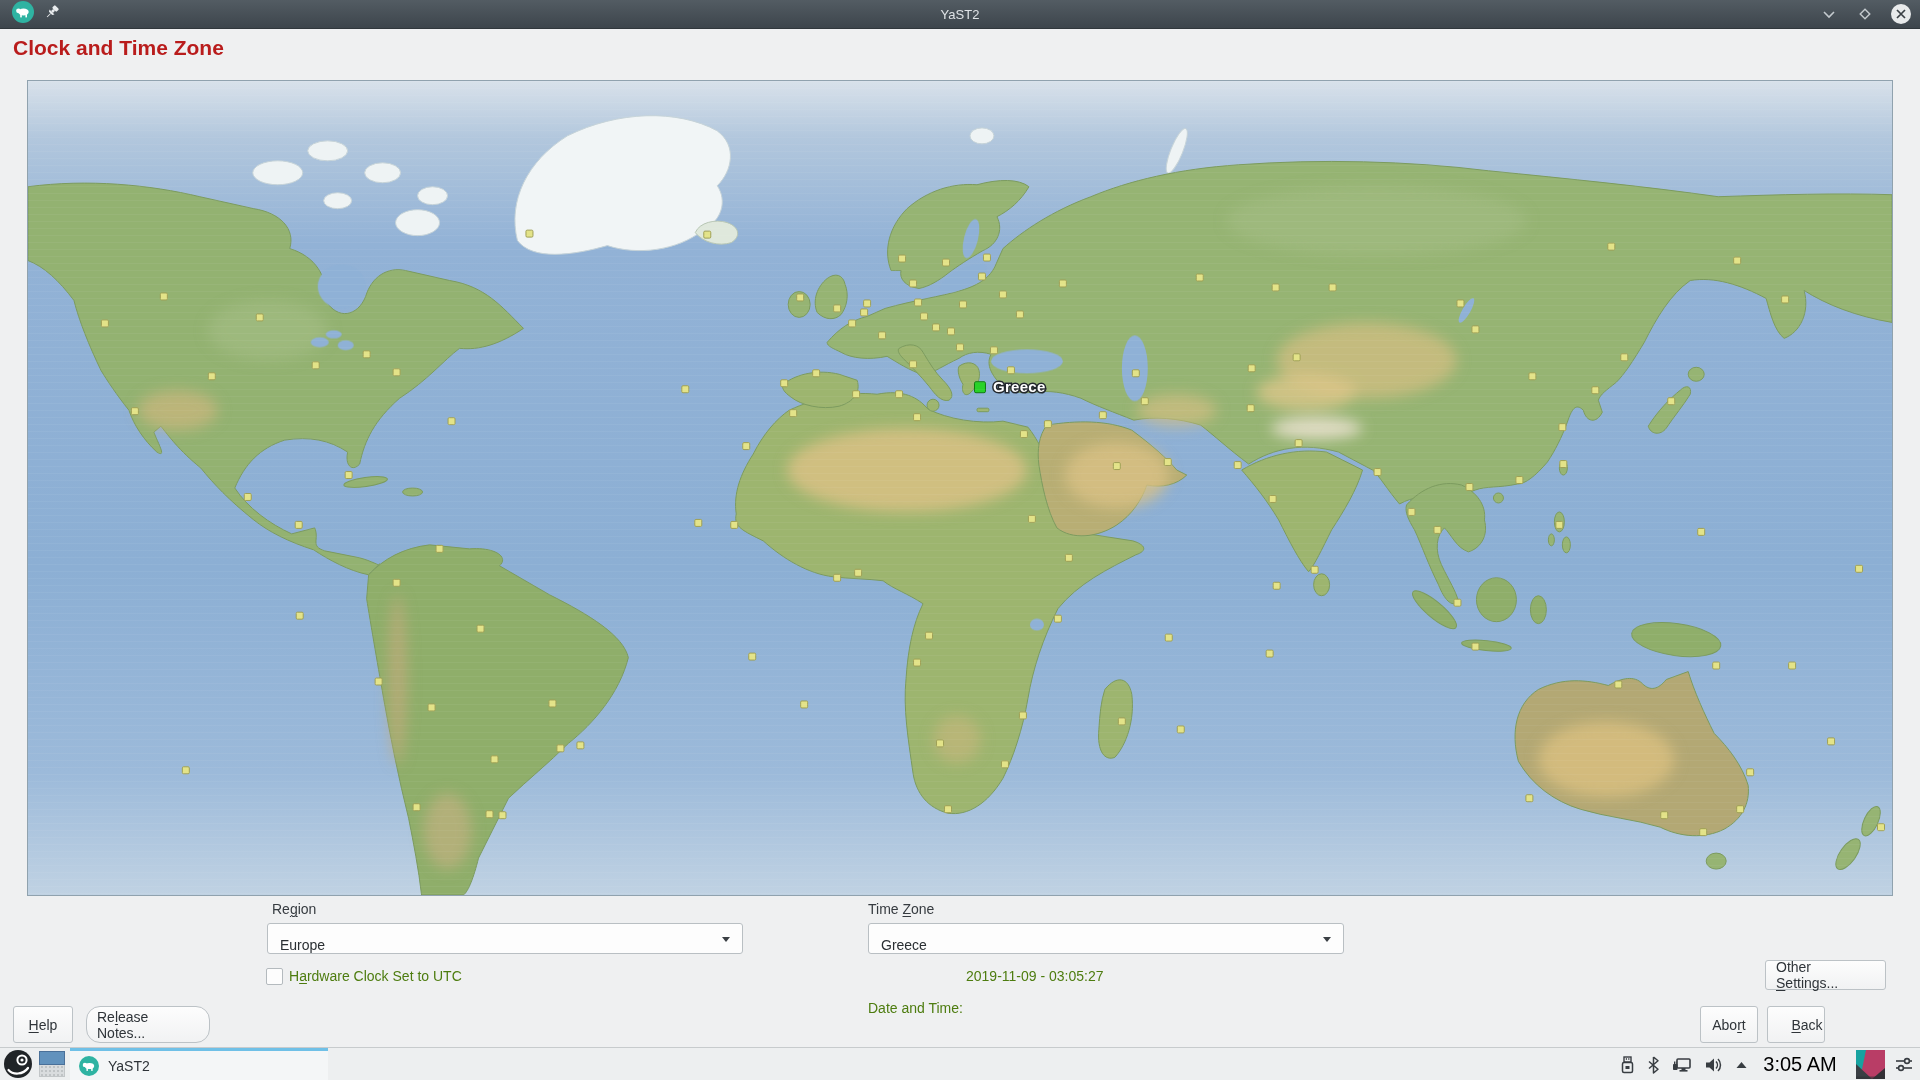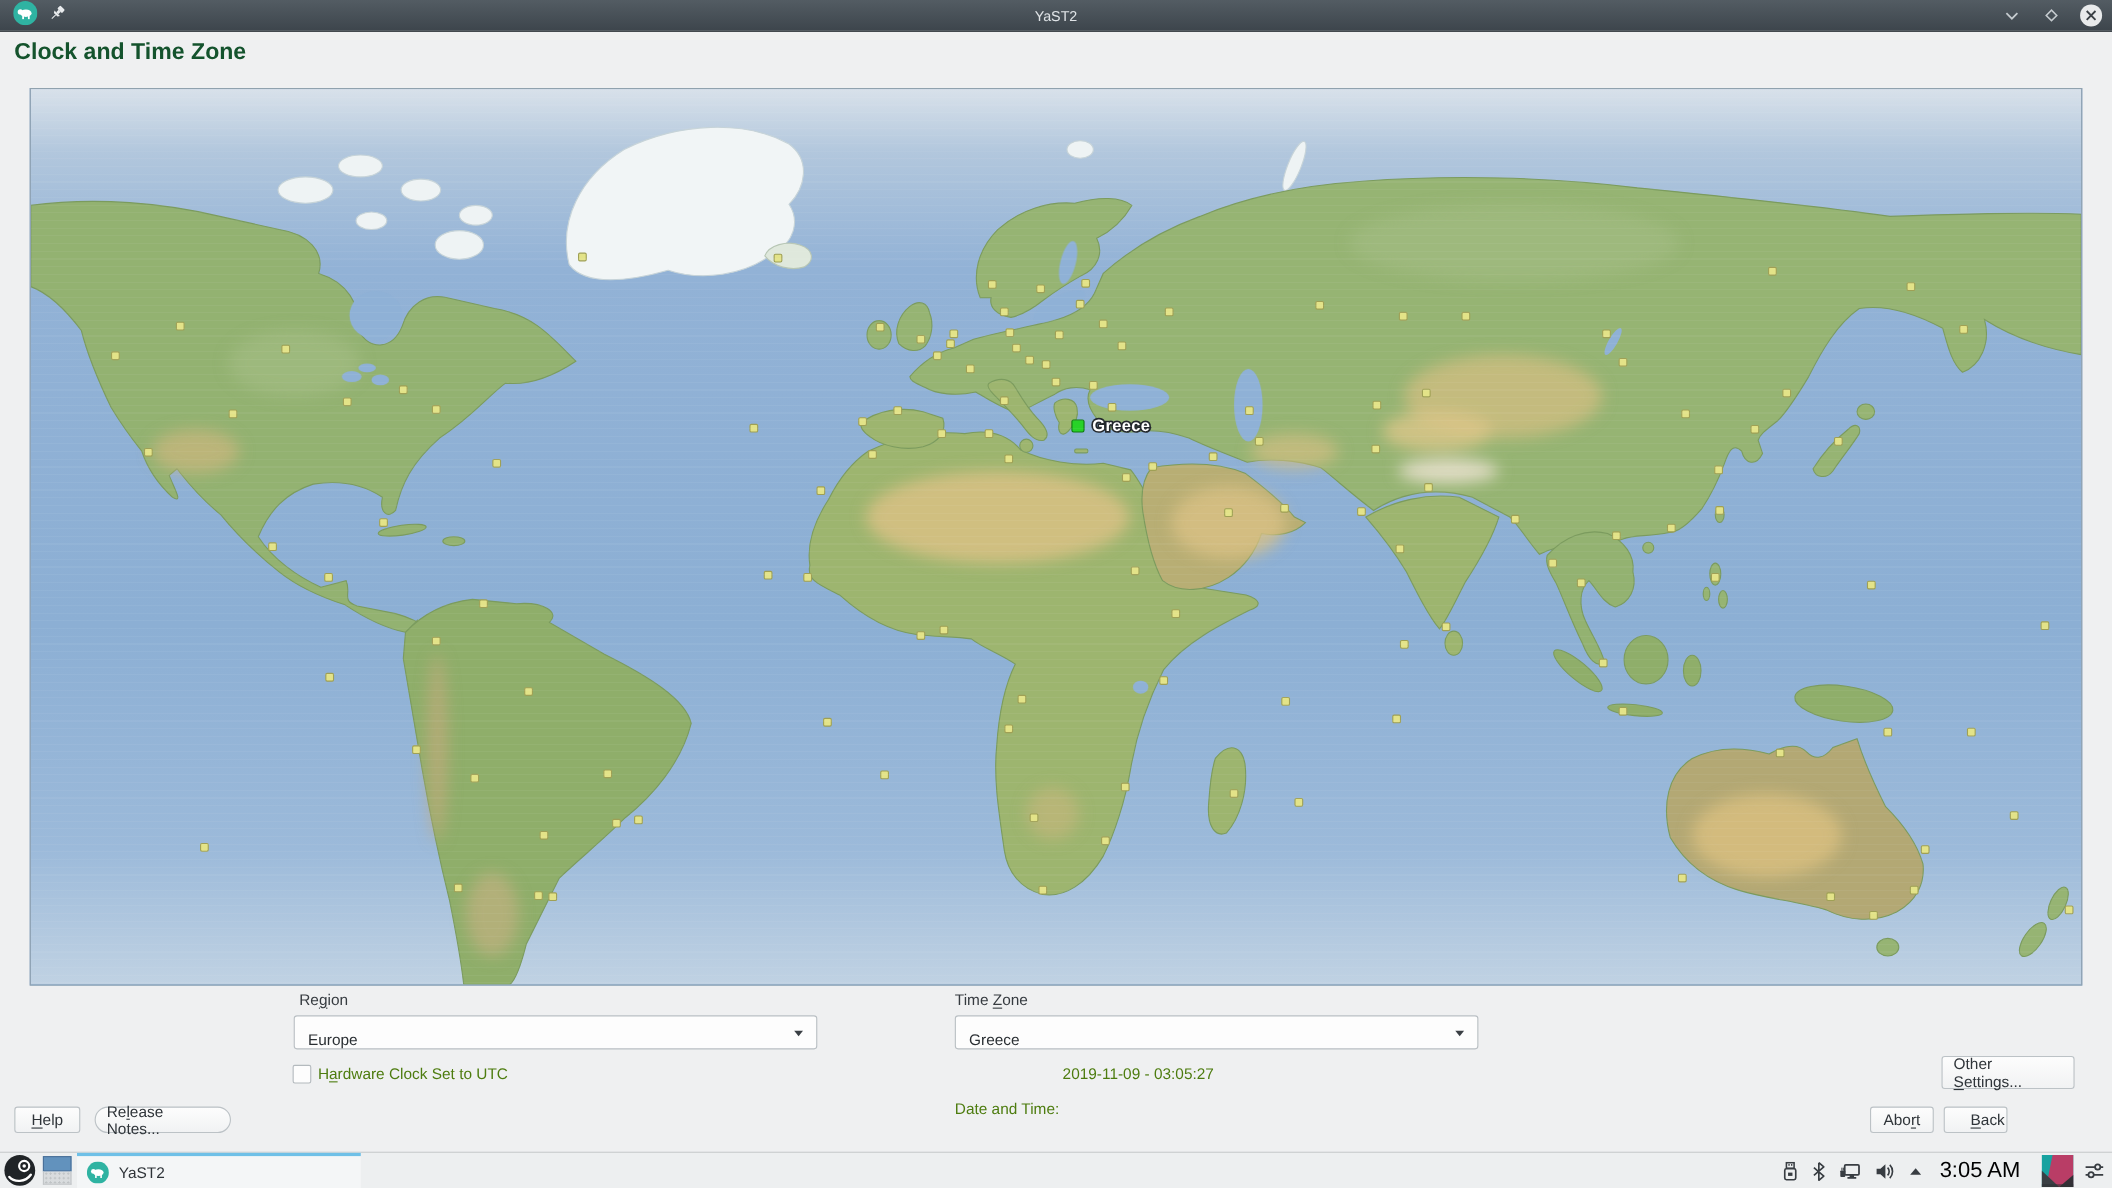--- a/index.html
+++ b/index.html
@@ -10,38 +10,38 @@
   }
   
   .titlebar{position:absolute;left:0;top:0;width:1920px;height:28px;
     background:linear-gradient(#535c63,#3d454c);border-bottom:1px solid #30373c;
     display:flex;align-items:center;}
   .tb-left{position:absolute;left:12px;top:0;height:28px;display:flex;align-items:center;gap:10px;}
   .tb-title{position:absolute;left:0;right:0;text-align:center;color:#dfe3e6;font-size:13px;}
   .tb-right{position:absolute;right:8px;top:0;height:28px;display:flex;align-items:center;gap:14px;}
   .winbtn{width:22px;height:22px;display:flex;align-items:center;justify-content:center;cursor:pointer;}
   
-  .page-heading{position:absolute;left:13px;top:36px;font-size:21px;font-weight:700;color:#14532d;}
+  .page-heading{position:absolute;left:13px;top:36px;font-size:21px;font-weight:700;color:#b91c1c;}
   
   .map-frame{position:absolute;left:27px;top:80px;width:1866px;height:816px;
     border:1px solid #90a2ae;box-sizing:border-box;overflow:hidden;background:#8fb1d6;}
   .map-frame svg{display:block;width:100%;height:100%;}
   .map-texture{position:absolute;inset:0;pointer-events:none;
     background:repeating-linear-gradient(180deg,rgba(255,255,255,.05) 0 1px,rgba(0,0,0,0) 1px 7px);}
   
   .field-label{position:absolute;font-size:14px;color:#363b40;}
   .combo{position:absolute;height:31px;background:#fdfdfd;border:1px solid #b9bfc3;border-radius:3px;
     box-sizing:border-box;display:flex;align-items:flex-end;padding:0 12px;font-size:14px;color:#2a2f33;cursor:pointer;}
   .combo .arrow{position:absolute;right:12px;top:13px;width:0;height:0;
     border-left:4.5px solid transparent;border-right:4.5px solid transparent;border-top:5.5px solid #3a3f44;}
   .checkbox{position:absolute;width:15px;height:15px;background:#fdfdfd;border:1px solid #b4babe;border-radius:2px;cursor:pointer;}
   .inline-label{position:absolute;font-size:14px;color:#4d7c0f;}
   .mn{text-decoration:underline;text-decoration-thickness:1px;text-underline-offset:2px;}
   
-  .btn{position:absolute;height:24px;box-sizing:border-box;border:1px solid #bcc2c6;border-radius:3px;
+  .btn{position:absolute;height:37px;box-sizing:border-box;border:1px solid #bcc2c6;border-radius:3px;
     background:linear-gradient(#fdfdfd,#f1f2f3);font-size:14px;color:#2f3439;display:flex;
     align-items:center;justify-content:center;cursor:pointer;font-family:"Liberation Sans",sans-serif;padding:0 10px;}
   .btn.green{background:linear-gradient(#7fc13a,#6cac27);border-color:#5f9e20;color:#ffffff;margin-top:42px;}
   
   .taskbar{position:absolute;left:0;top:1047px;width:1920px;height:33px;background:#edeff0;border-top:1px solid #c7cbcd;}
   .geeko{position:absolute;left:3px;top:1px;width:30px;height:30px;cursor:pointer;}
   .pager{position:absolute;left:39px;top:3px;width:26px;height:26px;cursor:pointer;}
   .pager .p-top{width:26px;height:14px;background:#6292bd;border:1px solid #4a7099;box-sizing:border-box;}
   .pager .p-bot{width:26px;height:12px;background:#d9dcde;border:1px solid #c2c6c8;border-top:none;box-sizing:border-box;
     background-image:radial-gradient(#bfc3c5 1px,transparent 1px);background-size:4px 4px;}

